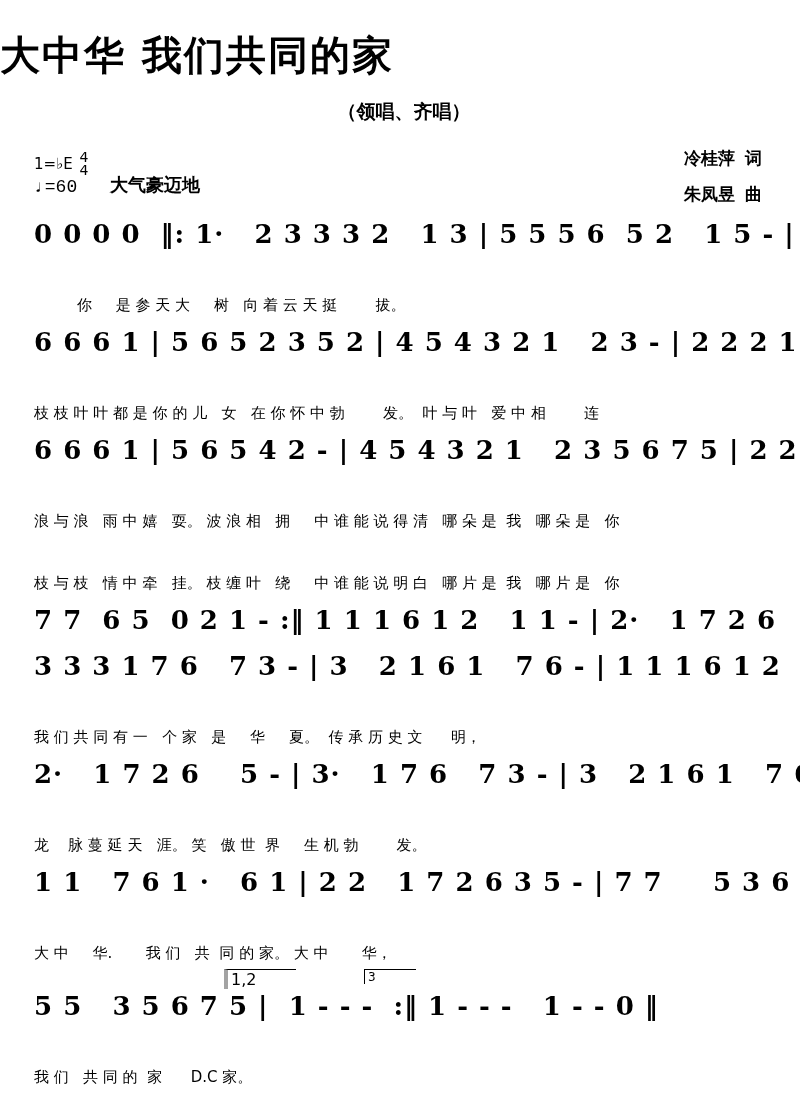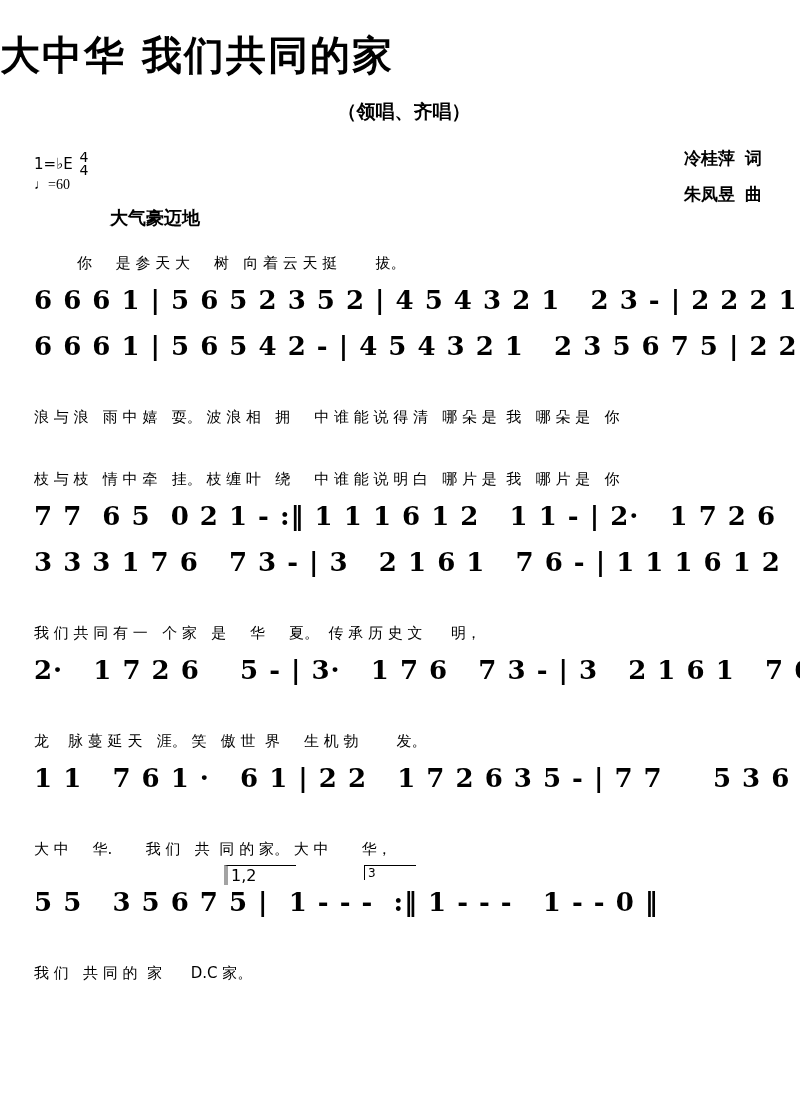--- a/index.html
+++ b/index.html
@@ -55,31 +55,30 @@
     line-height: 0.95;
     font-size: 14px;
     margin-left: 2px;
   }
   .key-sig .frac .num { display: block; }
   .key-sig .frac .den { display: block; }
   .tempo {
     position: absolute;
     left: 34px;
     top: 44px;
-    font-size: 14px;
-    font-family: Liberation Serif, serif;
+    font-size: 18px;
+    font-family: Liberation Mono, monospace;
   }
   .expression {
     position: absolute;
     left: 110px;
     top: 40px;
     font-size: 18px;
     font-weight: bold;
     font-family: Liberation Serif, serif;
-    margin-top: 33px;
   }
   .composer-block {
     position: absolute;
     right: 38px;
     top: 0px;
     text-align: left;
     font-size: 17px;
     font-weight: bold;
     font-family: "DejaVu Sans", sans-serif;
     line-height: 2.1;
@@ -129,25 +128,27 @@
     </div>
     <div class="tempo">♩=60</div>
     <div class="expression">大气豪迈地</div>
     <div class="composer-block">
       <div><span>冷桂萍</span><span class="role">词</span></div>
       <div><span>朱凤昱</span><span class="role">曲</span></div>
     </div>
   </div>
 
   <div class="system">
+    <div class="notes-row">0 0 0 0  ‖: 1·   2 3 3 3 2   1 3 | 5 5 5 6  5 2   1 5 - |</div>
     <div class="lyric-row">         你     是 参 天 大     树   向 着 云 天 挺        拔。</div>
   </div>
 
   <div class="system">
     <div class="notes-row">6 6 6 1 | 5 6 5 2 3 5 2 | 4 5 4 3 2 1   2 3 - | 2 2 2 1 2 3 5 6   7 5 |</div>
+    <div class="lyric-row">枝 枝 叶 叶 都 是 你 的 儿   女   在 你 怀 中 勃        发。  叶 与 叶   爱 中 相        连</div>
   </div>
 
   <div class="system">
     <div class="notes-row">6 6 6 1 | 5 6 5 4 2 - | 4 5 4 3 2 1   2 3 5 6 7 5 | 2 2 2 1 2 3 5 6 5 4 2 0 |</div>
     <div class="lyric-row">浪 与 浪   雨 中 嬉   耍。 波 浪 相   拥     中 谁 能 说 得 清   哪 朵 是  我   哪 朵 是   你</div>
     <div class="lyric-row">枝 与 枝   情 中 牵   挂。 枝 缠 叶   绕     中 谁 能 说 明 白   哪 片 是  我   哪 片 是   你</div>
   </div>
 
   <div class="system">
     <div class="notes-row">7 7  6 5  0 2 1 - :‖ 1 1 1 6 1 2   1 1 - | 2·   1 7 2 6   5 - |</div>

